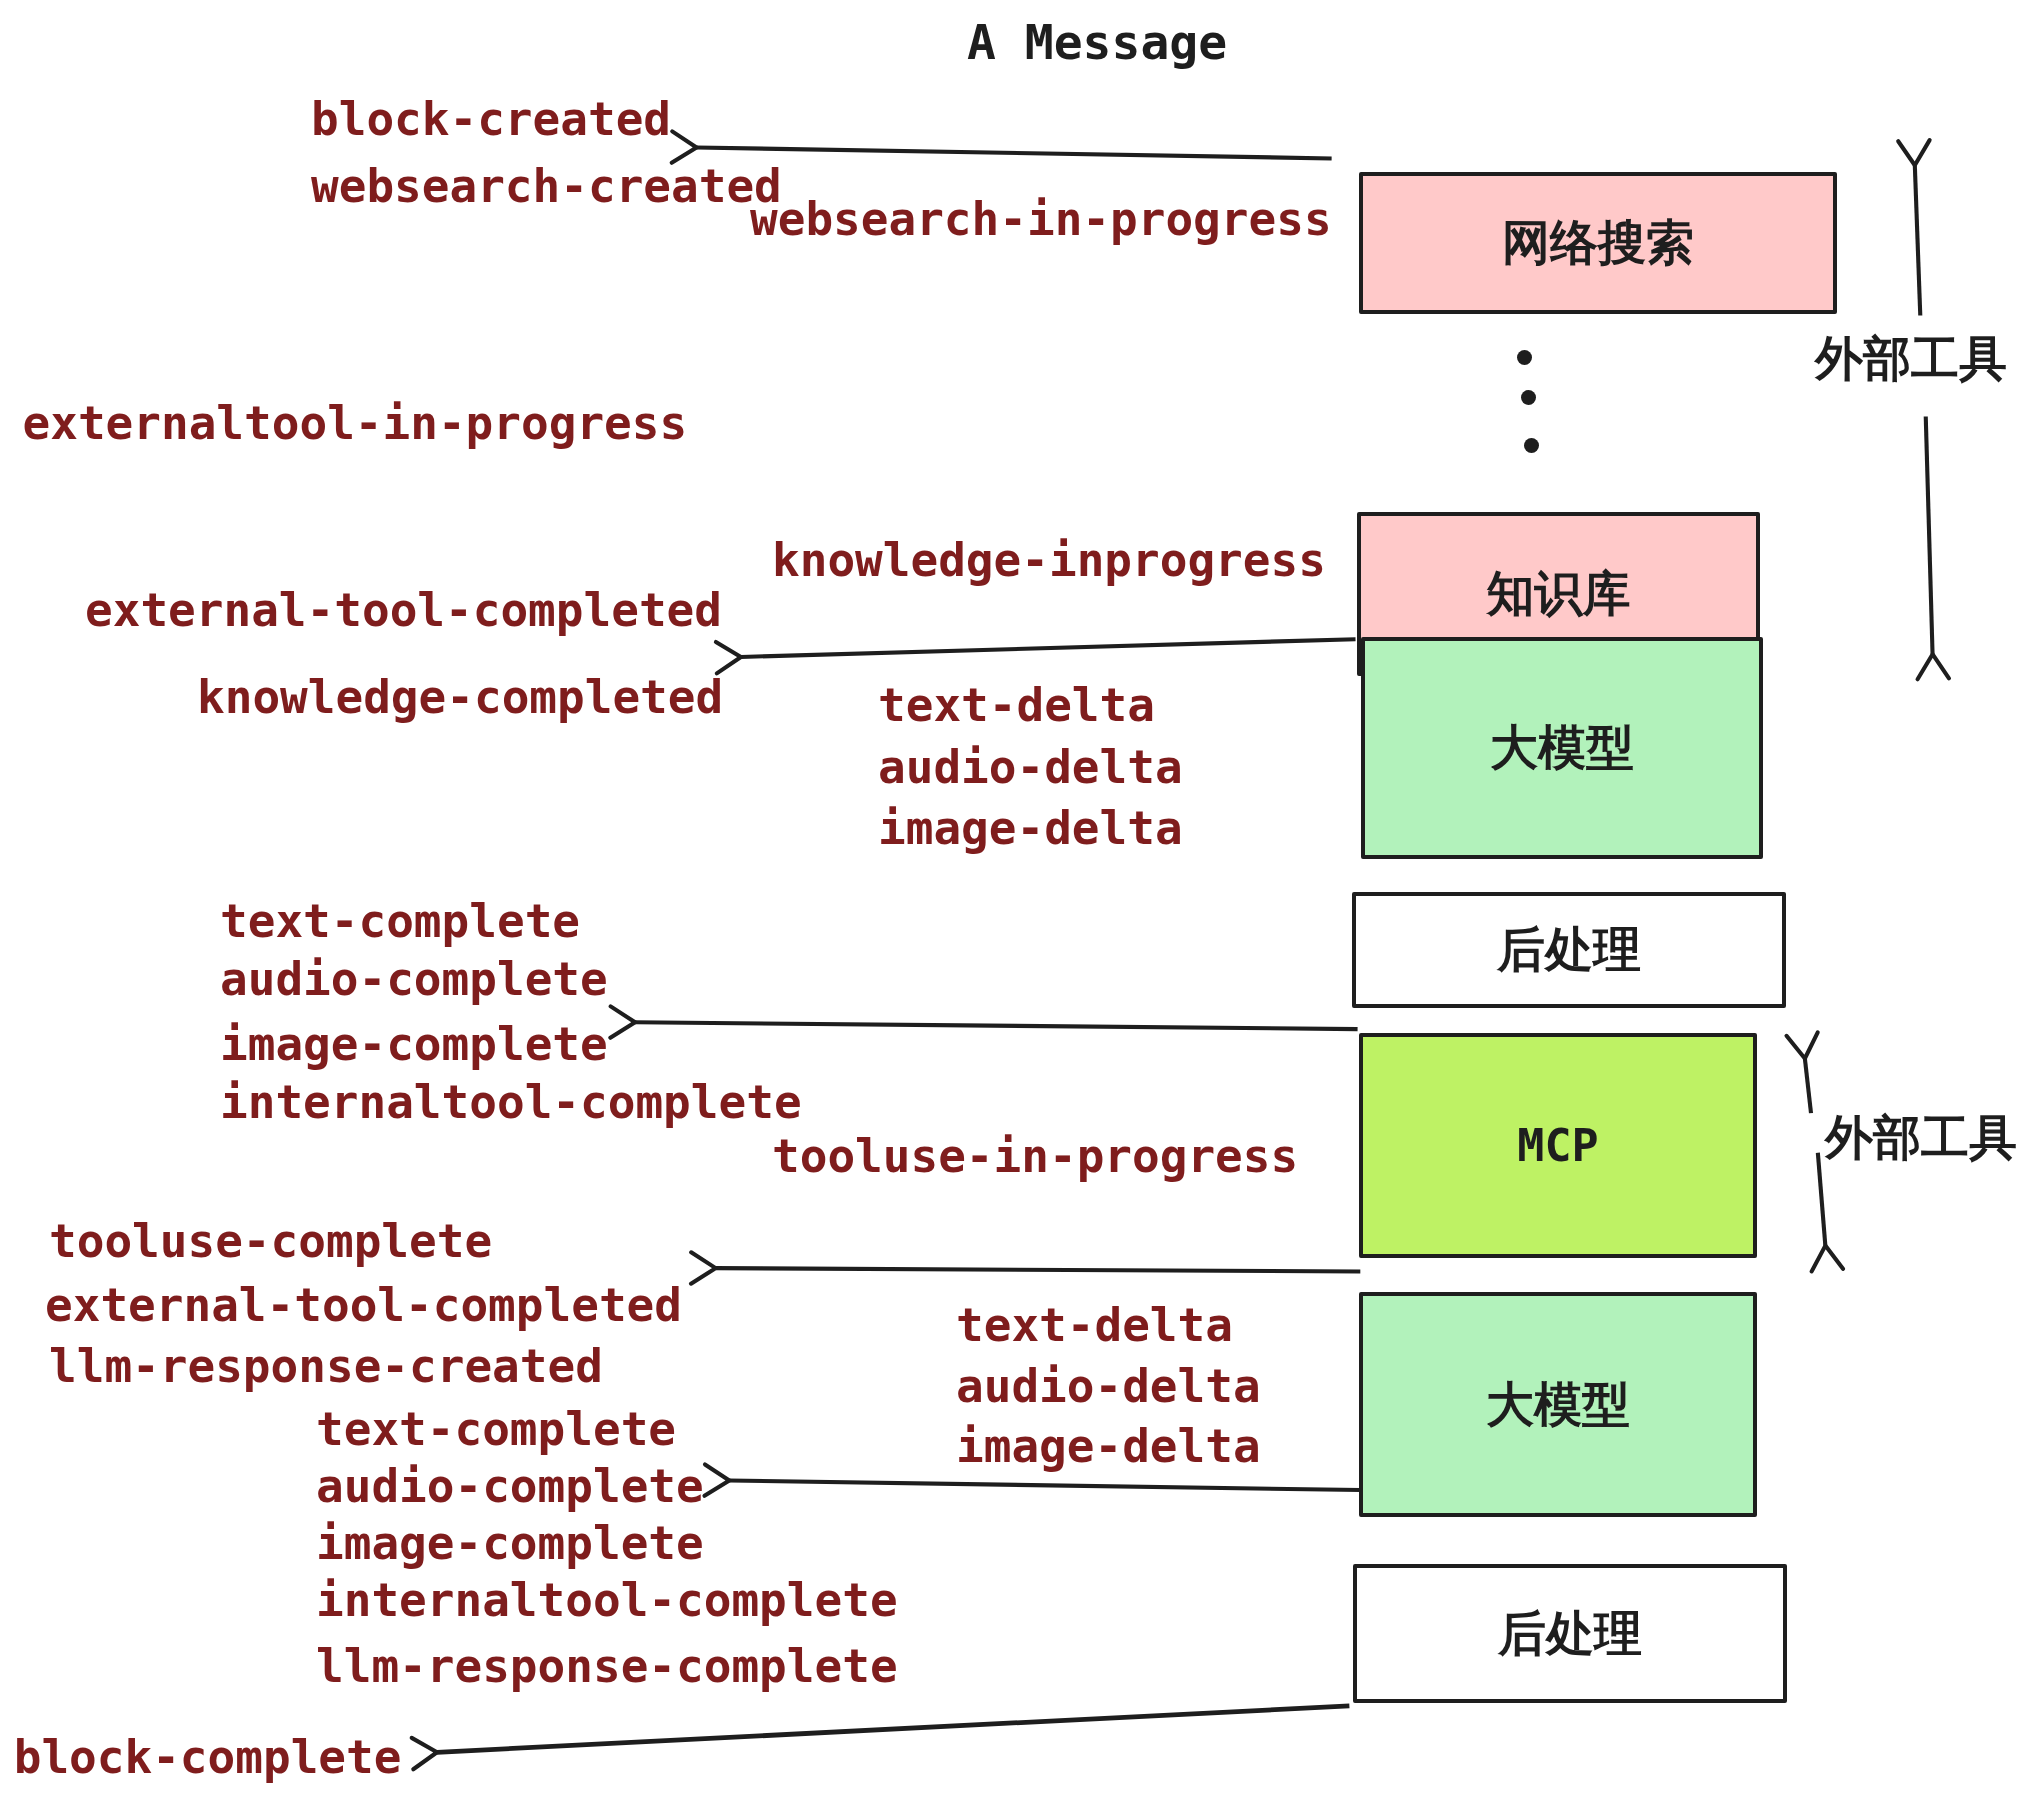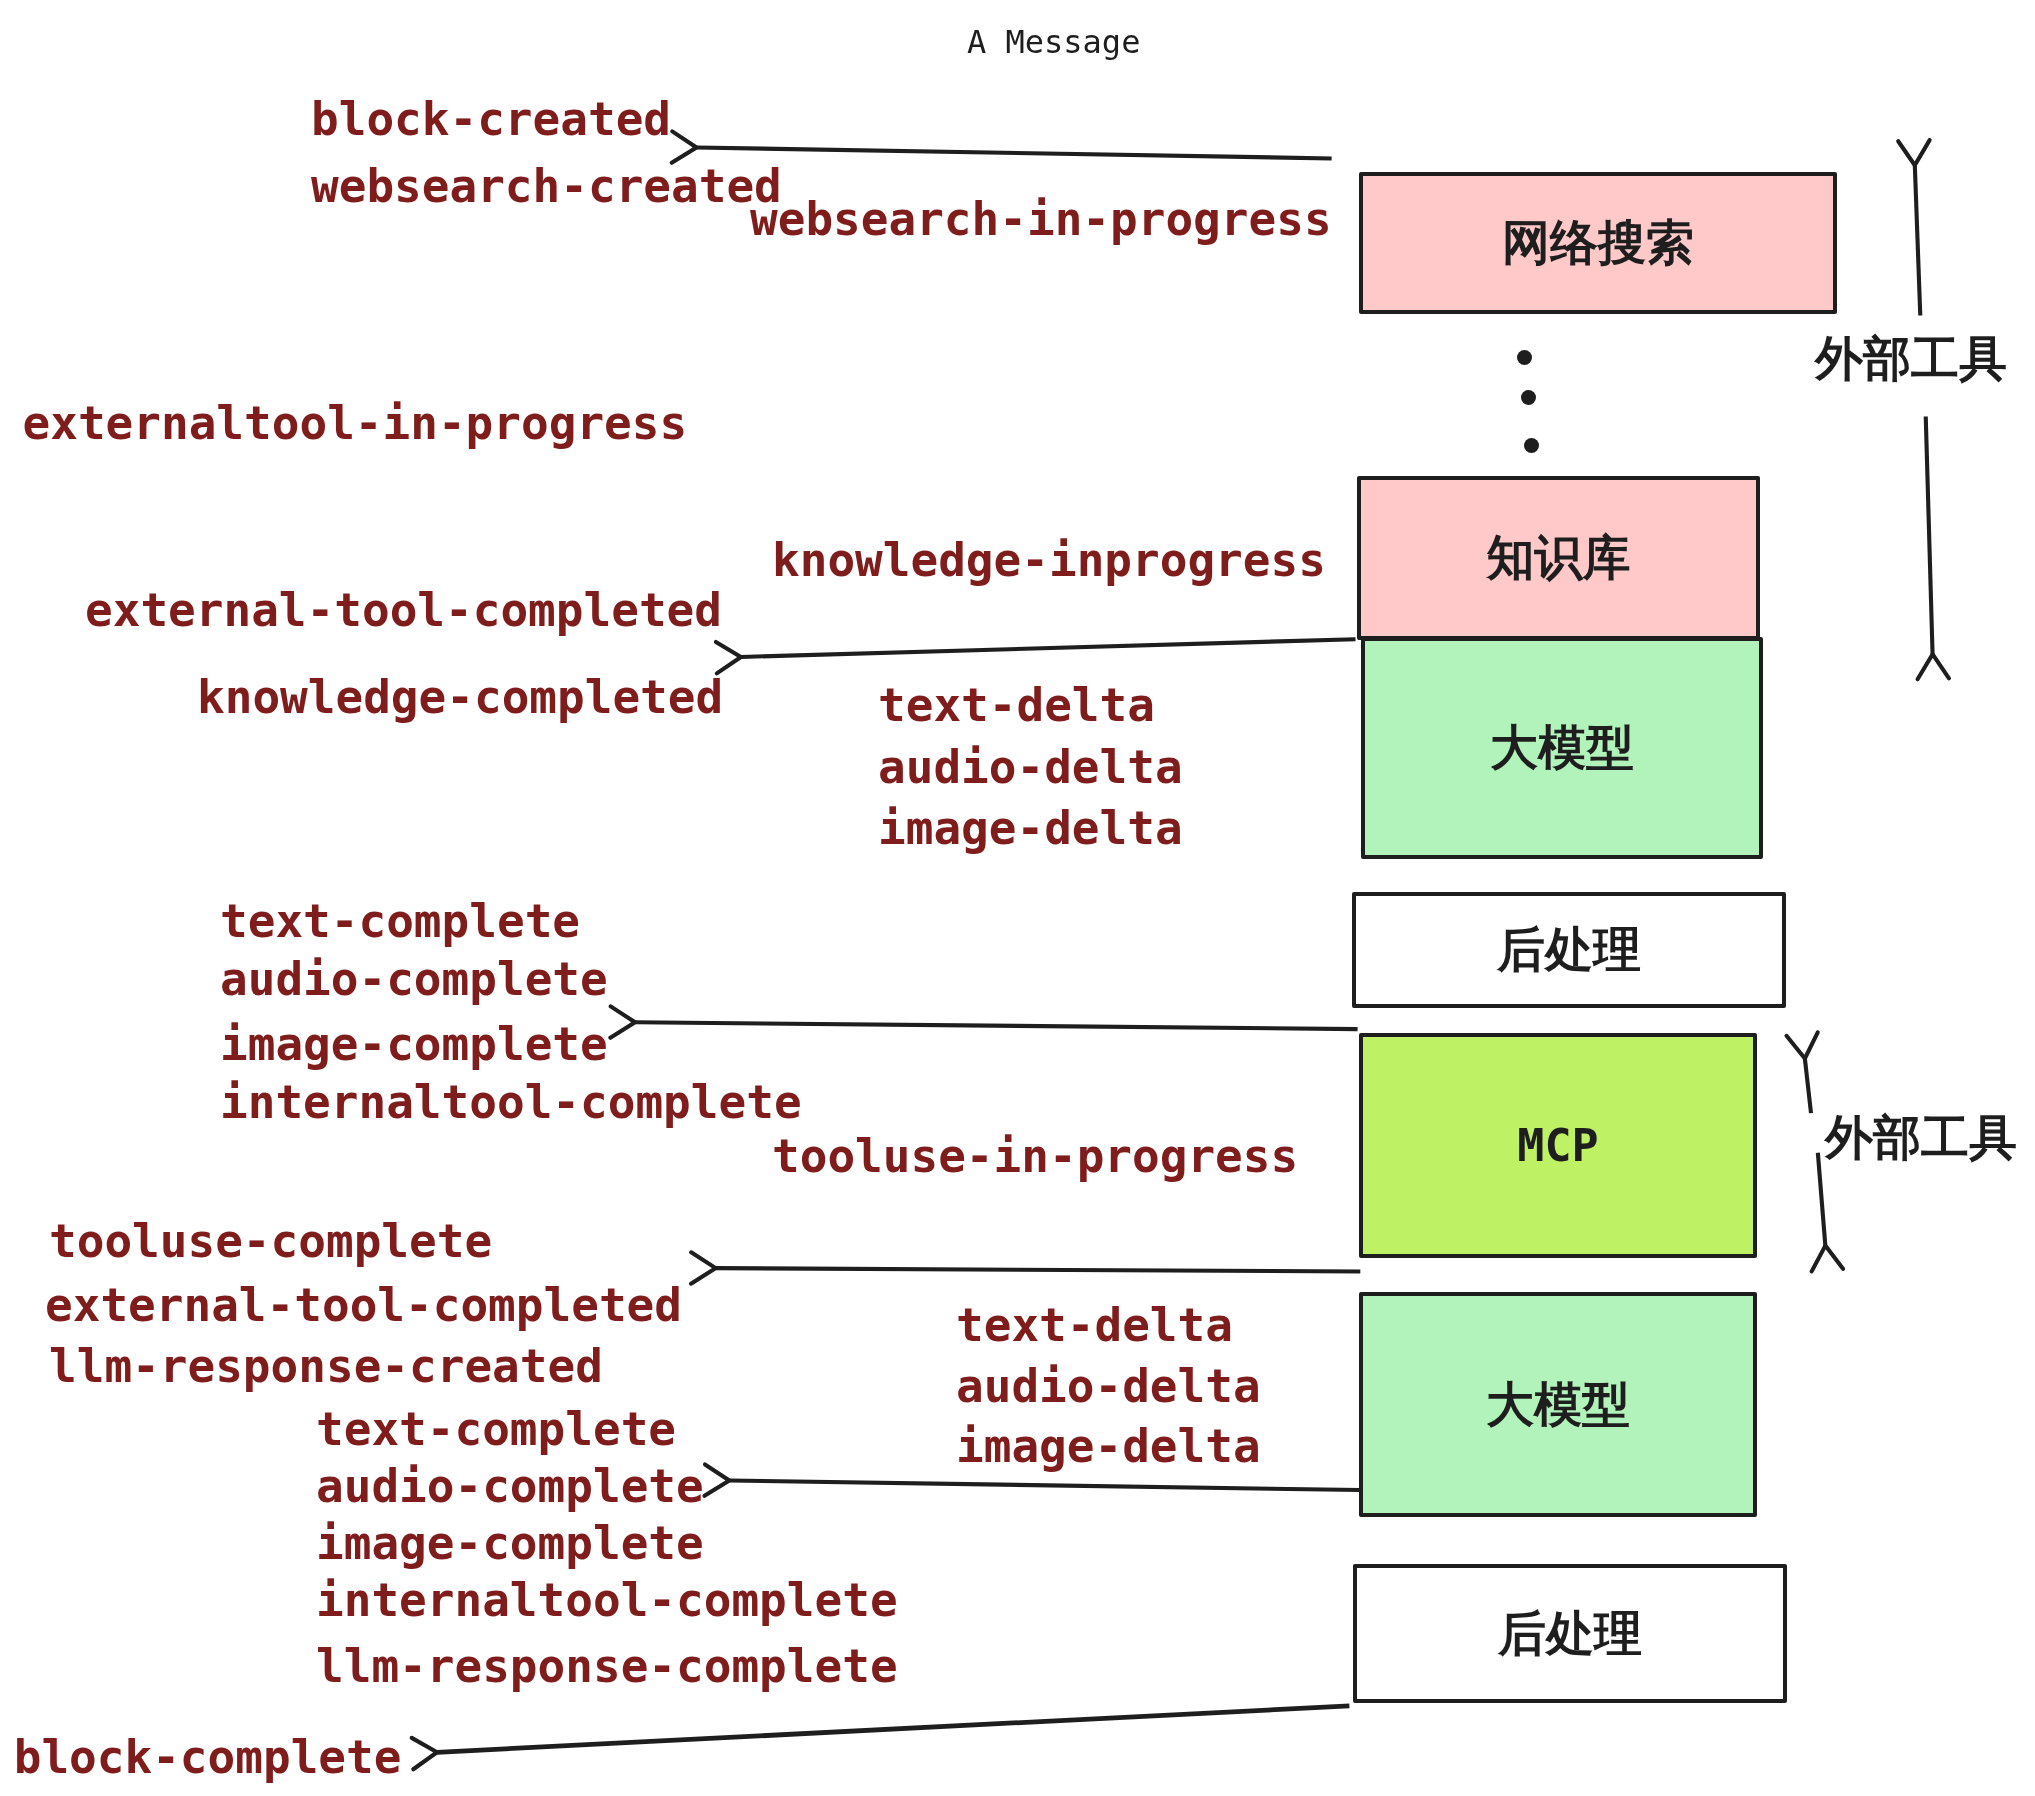--- a/index.html
+++ b/index.html
@@ -1,21 +1,21 @@
 <!DOCTYPE html>
 <html style="font-size:11px"><head>
 <meta charset="utf-8">
 <style>
   html,body{margin:0;padding:0;background:#ffffff;}
   #canvas{position:relative;width:2035px;height:1796px;background:#ffffff;overflow:hidden;
           font-family:"DejaVu Sans",sans-serif;color:#1e1e1e;}
   .ev{position:absolute;font-family:"DejaVu Sans Mono","Liberation Mono",monospace;
       font-size:46px;font-weight:bold;white-space:nowrap;transform:translateY(-50%);color:#7f1d1d;}
   .title{position:absolute;font-family:"DejaVu Sans Mono","Liberation Mono",monospace;
-      font-size:32px;font-weight:normal;white-space:nowrap;transform:translateY(-50%);}
+      font-size:48px;font-weight:bold;white-space:nowrap;transform:translateY(-50%);}
   .cn{position:absolute;font-family:"DejaVu Sans","Liberation Sans",sans-serif;
       font-size:48px;font-weight:600;white-space:nowrap;transform:translateY(-50%);}
   .box{position:absolute;border:4.8px solid #1e1e1e;border-radius:2px;
        display:flex;align-items:center;justify-content:center;box-sizing:border-box;
        font-family:"DejaVu Sans","Liberation Sans",sans-serif;font-size:48px;font-weight:600;}
   .box.mcp-font{font-family:"DejaVu Sans Mono","Liberation Mono",monospace;font-size:45px;font-weight:bold;}
   .dot{position:absolute;width:15px;height:15px;border-radius:50%;background:#1e1e1e;}
   svg.overlay{position:absolute;left:0;top:0;pointer-events:none;}
 </style>
 </head>
@@ -56,21 +56,21 @@
   <div class="ev" style="left:316px;top:1486px;">audio-complete</div>
   <div class="ev" style="left:316px;top:1543px;">image-complete</div>
   <div class="ev" style="left:316px;top:1600px;">internaltool-complete</div>
   <div class="ev" style="left:316px;top:1666px;">llm-response-complete</div>
 
   <div class="ev" style="left:13.7px;top:1757px;">block-complete</div>
 
   <div class="box" style="left: 1359px; top: 172px; width: 478px; height: 142px; background: rgb(255, 201, 201);">
     <span>网络搜索</span>
   </div>
-  <div class="box" style="left: 1357px; top: 476px; width: 403px; height: 164px; background: rgb(255, 201, 201);">
+  <div class="box" style="left: 1357px; top: 512px; width: 403px; height: 164px; background: rgb(255, 201, 201);">
     <span>知识库</span>
   </div>
   <div class="box" style="left: 1361px; top: 637px; width: 402px; height: 222px; background: rgb(178, 242, 187);">
     <span>大模型</span>
   </div>
   <div class="box" style="left: 1352px; top: 892px; width: 434px; height: 116px; background: rgb(255, 255, 255);">
     <span>后处理</span>
   </div>
   <div class="box mcp-font" style="left: 1359px; top: 1033px; width: 398px; height: 225px; background: #bef264;">
     <span>MCP</span>

